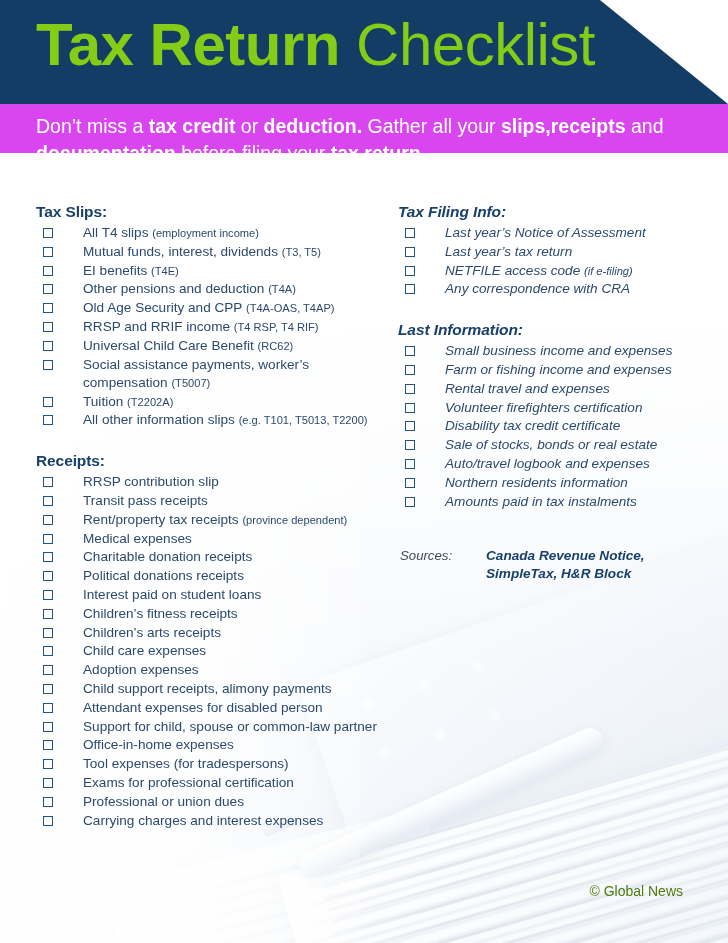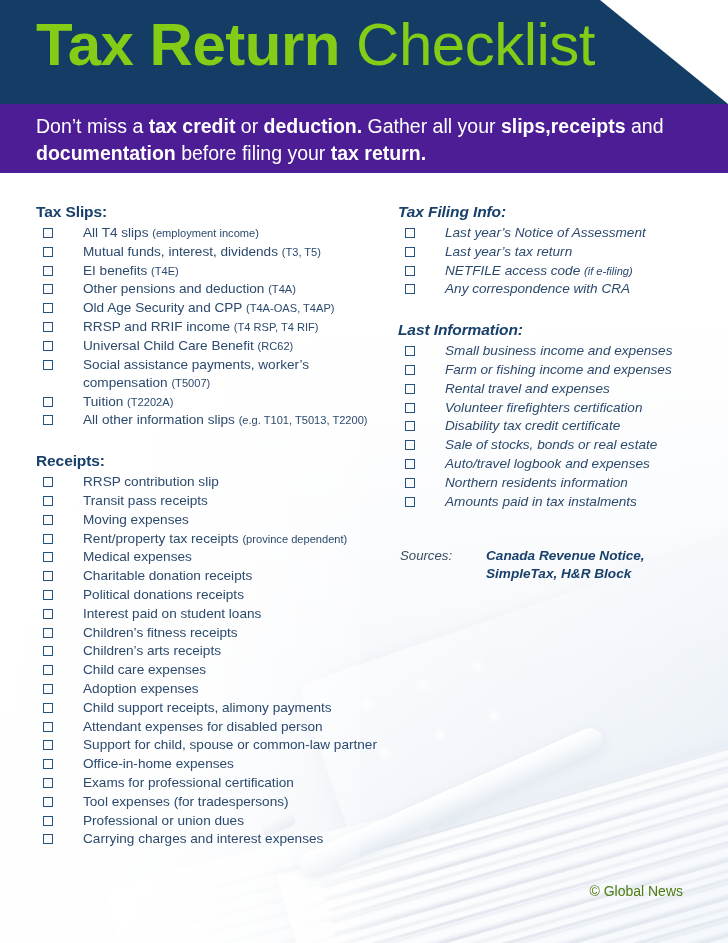--- a/index.html
+++ b/index.html
@@ -162,22 +162,22 @@
     line-height: 64px;
     letter-spacing: -0.5px;
     white-space: nowrap;
   }
   .header-title .strong { font-weight: bold; }
   .header-title .light  { font-weight: normal; }
 
   .subband {
     position: absolute;
     left: 0; top: 104px;
-    width: 728px; height: 69px;
-    background: #4c1d95;
+    width: 728px; height: 49px;
+    background: #d946ef;
     z-index: 3;
   }
   .subband-text {
     position: absolute;
     left: 36px; top: 9px;
     width: 660px;
     color: #ffffff;
     font-size: 19.5px;
     line-height: 27px;
   }
@@ -307,36 +307,35 @@
           <li><span class="box"></span><span>Tuition </span><span class="small">(T2202A)</span></li>
           <li><span class="box"></span><span>All other information slips </span><span class="small">(e.g. T101, T5013, T2200)</span></li>
         </ul>
 
       <div class="gap-sections"></div>
 
       <h2 class="section-title">Receipts:</h2>
       <ul class="checklist">
           <li><span class="box"></span><span>RRSP contribution slip</span></li>
           <li><span class="box"></span><span>Transit pass receipts</span></li>
-          <li><span class="box"></span><span>Moving expenses</span></li>
           <li><span class="box"></span><span>Rent/property tax receipts </span><span class="small">(province dependent)</span></li>
           <li><span class="box"></span><span>Medical expenses</span></li>
           <li><span class="box"></span><span>Charitable donation receipts</span></li>
           <li><span class="box"></span><span>Political donations receipts</span></li>
           <li><span class="box"></span><span>Interest paid on student loans</span></li>
           <li><span class="box"></span><span>Children’s fitness receipts</span></li>
           <li><span class="box"></span><span>Children’s arts receipts</span></li>
           <li><span class="box"></span><span>Child care expenses</span></li>
           <li><span class="box"></span><span>Adoption expenses</span></li>
           <li><span class="box"></span><span>Child support receipts, alimony payments</span></li>
           <li><span class="box"></span><span>Attendant expenses for disabled person</span></li>
           <li><span class="box"></span><span>Support for child, spouse or common-law partner</span></li>
           <li><span class="box"></span><span>Office-in-home expenses</span></li>
+          <li><span class="box"></span><span>Tool expenses (for tradespersons)</span></li>
           <li><span class="box"></span><span>Exams for professional certification</span></li>
-          <li><span class="box"></span><span>Tool expenses (for tradespersons)</span></li>
           <li><span class="box"></span><span>Professional or union dues</span></li>
           <li><span class="box"></span><span>Carrying charges and interest expenses</span></li>
         </ul>
     </div>
 
     <div class="col-right">
       <h2 class="section-title">Tax Filing Info:</h2>
       <ul class="checklist">
           <li><span class="box"></span><span>Last year’s Notice of Assessment</span></li>
           <li><span class="box"></span><span>Last year’s tax return</span></li>

